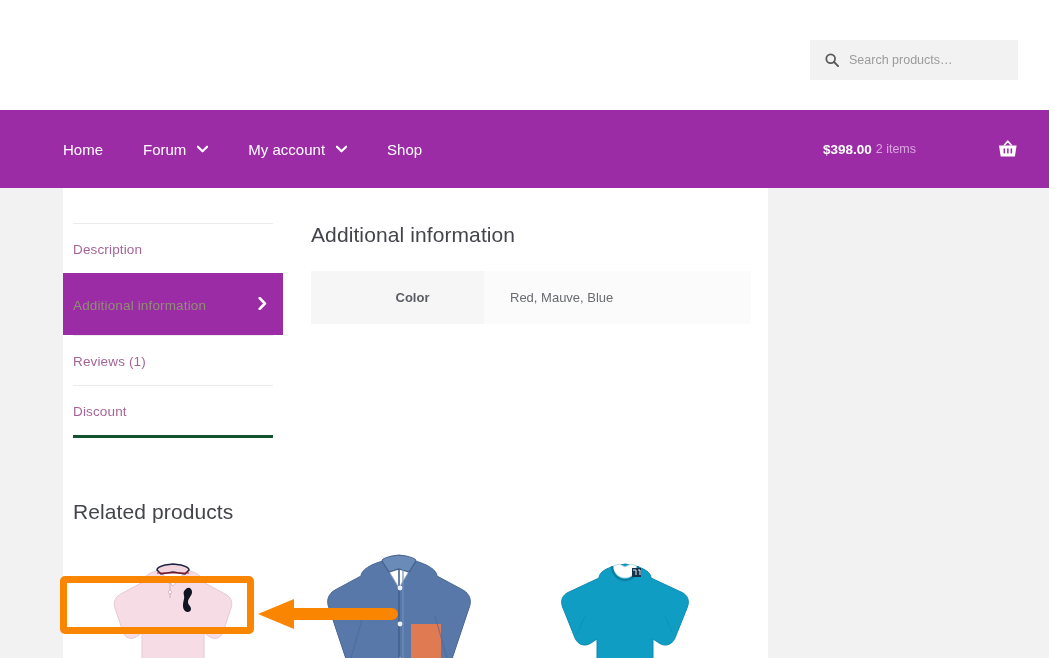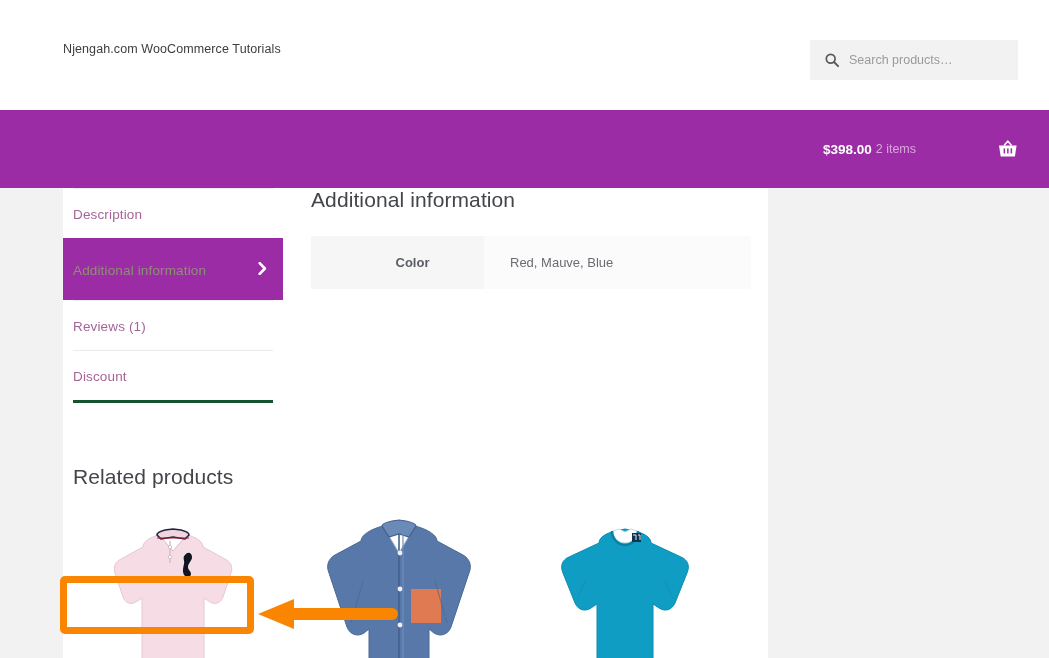--- a/index.html
+++ b/index.html
@@ -74,20 +74,21 @@
     height: 470px;
     background: #f2f2f2;
   }
   .content-wrap {
     position: absolute; left: 63px; top: 0;
     width: 705px; height: 470px;
     background: #ffffff;
   }
   .product-tabs-layout {
     display: flex;
+    margin-top: 35px;
   }
   .tabs-col { width: 210px; flex: 0 0 210px; padding-left: 10px; }
   .tab-list { list-style: none; }
   .tab {
     position: relative;
     border-top: 1px solid #eceaec;
     padding: 16px 0 15px 0;
     cursor: pointer;
   }
   .tab:last-child { border-bottom: 3px solid #14532d; }
@@ -163,35 +164,58 @@
     left: 258px; top: 411px;
     width: 140px; height: 30px;
     pointer-events: none;
   }
 </style>
 </head>
 <body>
 
 <div class="site-header">
   <div class="brand">
-    <div class="brand-tagline">Njengah.com WooCommerce Tutorials</div>
   </div>
 
   <div class="search-box">
     <span class="search-icon">
       <svg width="14" height="14" viewBox="0 0 16 16">
         <circle cx="6.5" cy="6.5" r="5" fill="none" stroke="#5a5a5a" stroke-width="2"></circle>
         <line x1="10.3" y1="10.3" x2="15" y2="15" stroke="#5a5a5a" stroke-width="2.2" stroke-linecap="round"></line>
       </svg>
     </span>
     <input class="search-input" type="text" placeholder="Search products…" style="">
   </div>
 </div>
 
 <div class="navbar">
+  <ul class="nav-menu">
+    <li class="nav-item">
+      <span>Home</span>
+    </li>
+    <li class="nav-item">
+      <span>Forum</span>
+      <span class="caret">
+        <svg width="11" height="8" viewBox="0 0 12 8">
+            <path d="M1 1.5 L6 6.5 L11 1.5" fill="none" stroke="#ffffff" stroke-width="2.4" stroke-linecap="round" stroke-linejoin="round"></path>
+          </svg>
+      </span>
+    </li>
+    <li class="nav-item">
+      <span>My account</span>
+      <span class="caret">
+        <svg width="11" height="8" viewBox="0 0 12 8">
+            <path d="M1 1.5 L6 6.5 L11 1.5" fill="none" stroke="#ffffff" stroke-width="2.4" stroke-linecap="round" stroke-linejoin="round"></path>
+          </svg>
+      </span>
+    </li>
+    <li class="nav-item">
+      <span>Shop</span>
+    </li>
+  </ul>
 
   <div class="cart-area">
     <span class="cart-amount">$398.00</span>
     <span class="cart-count">2 items</span>
     <span class="cart-icon">
       <svg width="20" height="18" viewBox="0 0 20 18">
         <path d="M6.4 5 L9.8 1.2 L13.2 5" fill="none" stroke="#ffffff" stroke-width="1.5" stroke-linecap="round"></path>
         <path d="M1 5.6 H18.6 L16.9 16.4 H2.7 Z" fill="#ffffff"></path>
         <rect x="5.6" y="8.4" width="1.5" height="5" fill="#9c2ca6"></rect>
         <rect x="9.1" y="8.4" width="1.5" height="5" fill="#9c2ca6"></rect>

